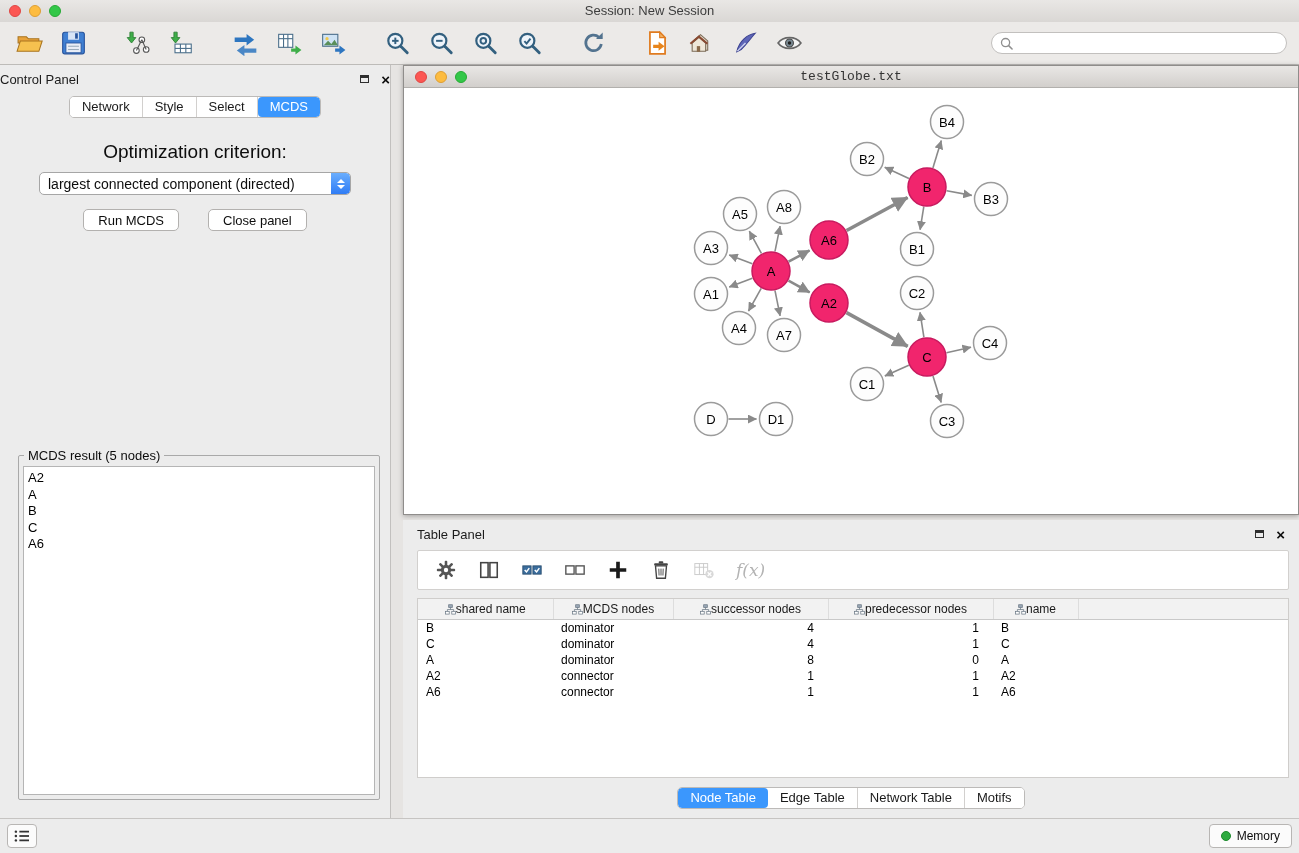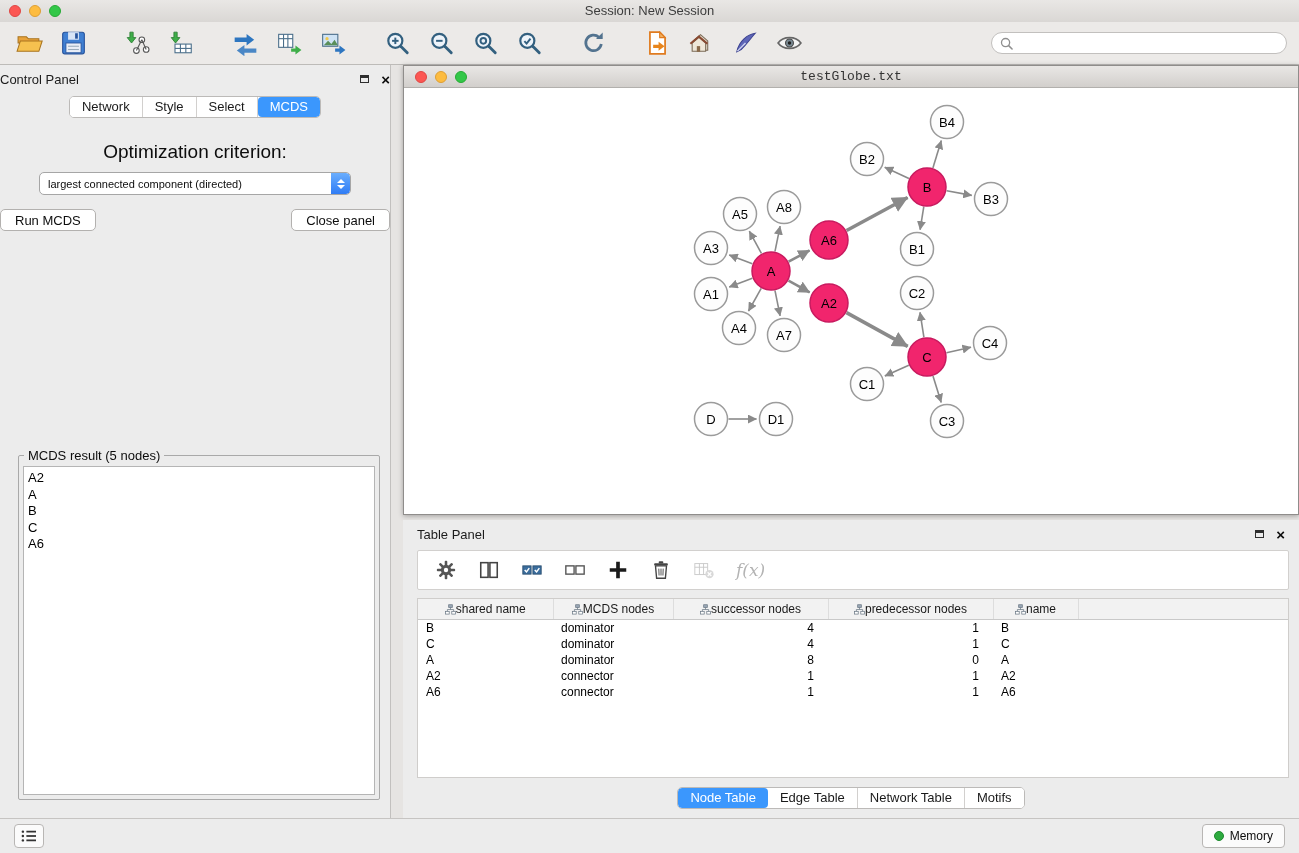--- a/index.html
+++ b/index.html
@@ -42,27 +42,27 @@
   .seg:last-child{border-right:none;}
   .seg.active{background:#3b97fd;color:#fff;border-radius:4px;border-right:none;}
 
   
   .control-panel{position:absolute;top:65px;left:0;width:391px;bottom:35px;background:#ececec;
     border-right:1px solid #c2c0be;box-sizing:border-box;}
   #control-tabs{margin-top:3px;}
   .opt-label{text-align:center;margin-top:23px;font-size:19px;color:#0d0d0d;}
   .dropdown{margin:9px auto 0;width:312px;height:23px;background:#fff;border:1px solid #a6a6a6;border-radius:5px;
     display:flex;align-items:center;box-sizing:border-box;overflow:hidden;cursor:pointer;}
-  .dd-value{flex:1;font-size:11px;padding-left:8px;color:#0d0d0d;white-space:nowrap;overflow:hidden;}
+  .dd-value{flex:1;font-size:14px;padding-left:8px;color:#0d0d0d;white-space:nowrap;overflow:hidden;}
   .dd-stepper{width:19px;align-self:stretch;background:linear-gradient(#6aaefe,#2f7cf5);
     display:flex;flex-direction:column;align-items:center;justify-content:center;gap:2px;border-radius:0 4px 4px 0;}
   .dd-stepper i{display:block;width:0;height:0;border-left:4px solid transparent;border-right:4px solid transparent;}
   .dd-stepper i.up{border-bottom:4px solid #fff;}
   .dd-stepper i.dn{border-top:4px solid #fff;}
-  .btn-row{display:flex;justify-content:space-between;gap:29px;margin-top:14px;}
+  .btn-row{display:flex;justify-content:center;gap:29px;margin-top:14px;}
   .mac-btn{height:22px;padding:0 14px;font-size:13px;background:#fff;border:1px solid #b3b1af;border-radius:5px;color:#0d0d0d;
     font-family:"Liberation Sans",sans-serif;cursor:pointer;}
   .result-group{position:absolute;left:18px;right:10px;top:390px;bottom:18px;border:1px solid #a9a9a9;border-radius:2px;}
   .group-legend{position:absolute;top:-8px;left:5px;background:#ececec;padding:0 4px;font-size:13px;color:#0d0d0d;}
   .result-list{position:absolute;left:4px;right:4px;top:10px;bottom:4px;background:#fff;border:1px solid #b5b5b5;
     font-size:13px;line-height:16.5px;padding:3px 4px;overflow:auto;color:#000;}
 
   
   .network-window{position:absolute;left:403px;top:65px;width:896px;height:450px;background:#fff;
     border:1px solid #8f8d8b;box-sizing:border-box;box-shadow:0 1px 5px rgba(0,0,0,0.3);}
@@ -83,21 +83,21 @@
   table{border-collapse:collapse;width:100%;font-size:12px;table-layout:fixed;}
   thead th{background:#f2f2f2;border-right:1px solid #dddddd;border-bottom:1px solid #c9c9c9;font-weight:normal;height:20px;padding:0 4px;color:#1a1a1a;}
   thead th:last-child{border-right:none;}
   .th-inner{display:flex;align-items:center;justify-content:center;white-space:nowrap;overflow:hidden;}
   tbody td{height:16px;padding:0 8px;color:#000;white-space:nowrap;overflow:hidden;}
   td.num{text-align:right;padding-right:14px;}
   .bottom-tabs{position:absolute;left:0;right:0;bottom:9px;}
 
   
   .statusbar{position:absolute;left:0;right:0;bottom:0;height:35px;background:#ececec;border-top:1px solid #c6c4c2;
-    display:flex;align-items:center;padding:0 14px;box-sizing:border-box;}
+    display:flex;align-items:center;padding:0 7px;box-sizing:border-box;}
   .status-btn{width:30px;height:24px;background:#fbfbfb;border:1px solid #b8b6b4;border-radius:4px;
     display:flex;align-items:center;justify-content:center;padding:0;cursor:pointer;}
   .sb-spacer{flex:1;}
   .memory-btn{height:24px;background:#fbfbfb;border:1px solid #b8b6b4;border-radius:4px;display:flex;align-items:center;
     gap:6px;padding:0 11px;font-size:12px;color:#0d0d0d;font-family:"Liberation Sans",sans-serif;cursor:pointer;}
   .mem-dot{width:10px;height:10px;border-radius:50%;background:#2daa3f;border:1px solid #1d8a2d;box-sizing:border-box;display:inline-block;}
 </style>
 </head>
 <body>
 

